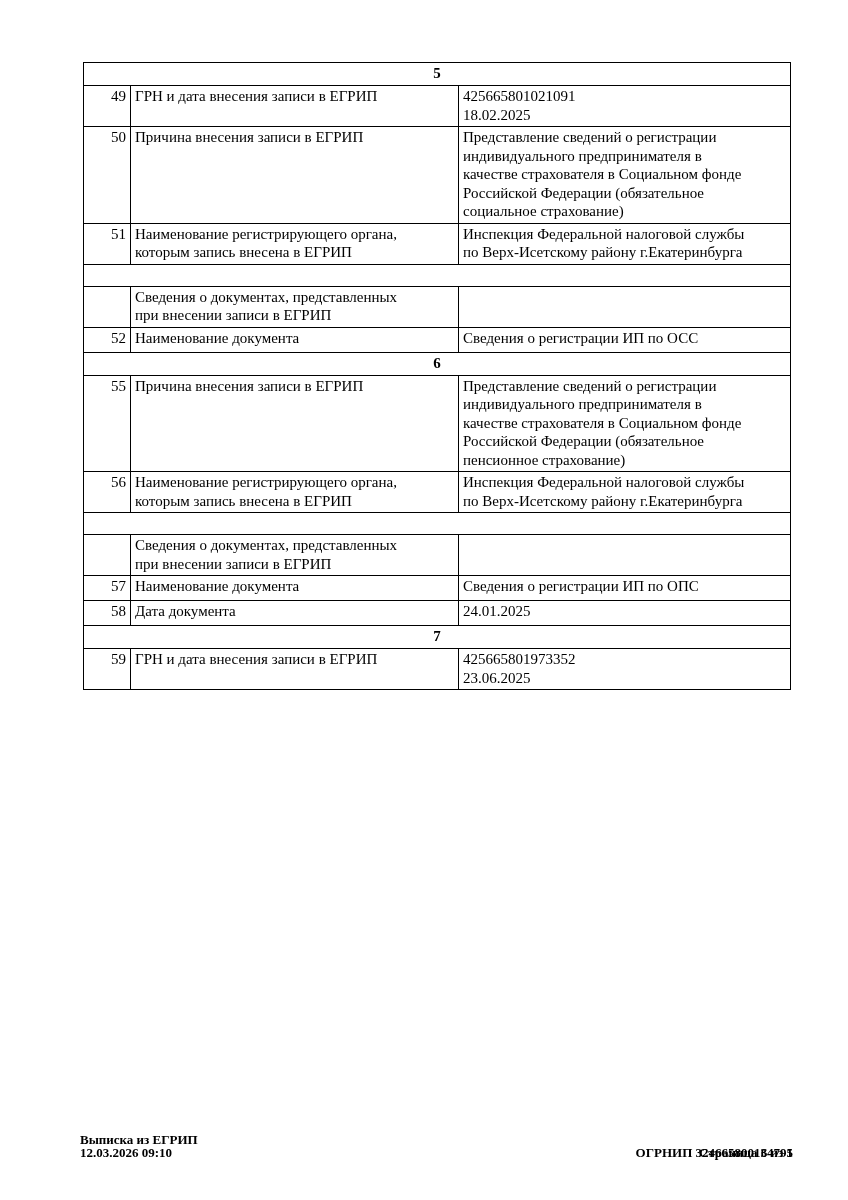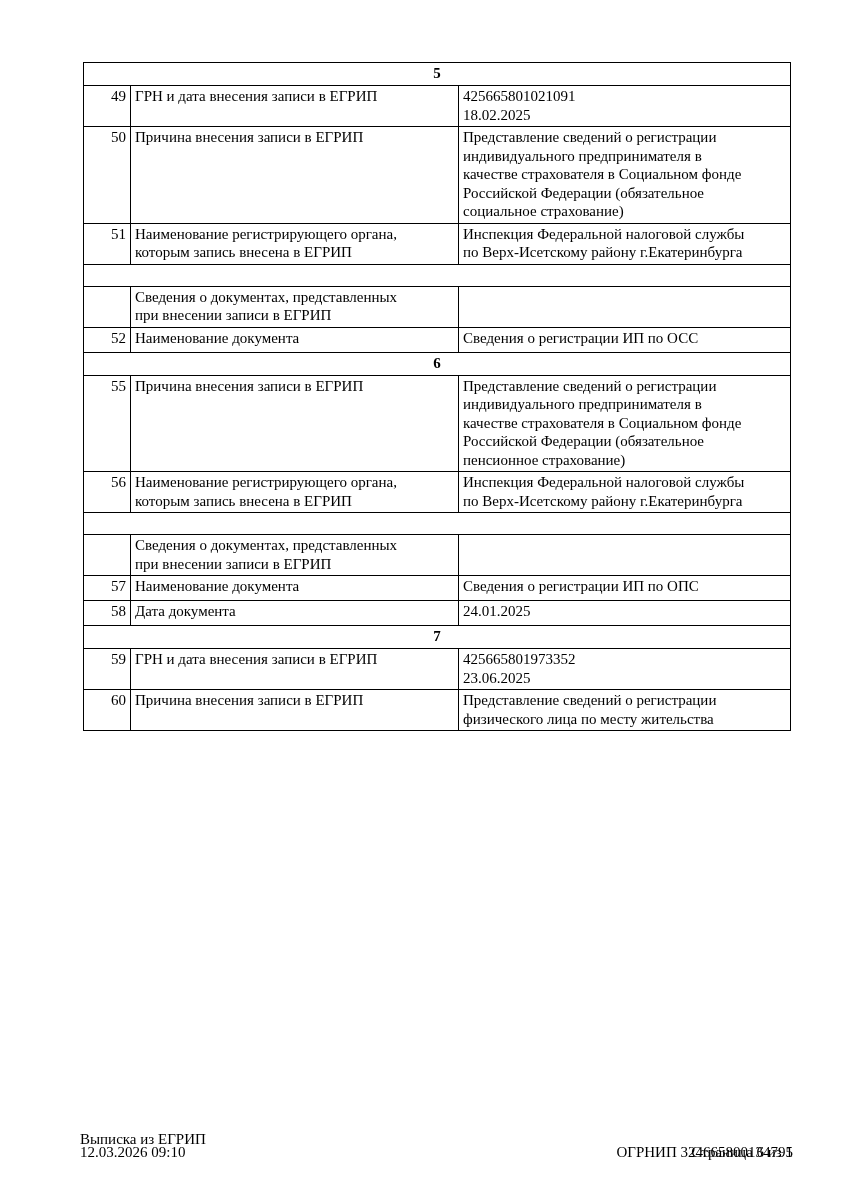--- a/index.html
+++ b/index.html
@@ -49,22 +49,23 @@
   }
   tr.single-row td {
     height: 21px;
   }
   .footer {
     position: absolute;
     left: 80px;
     top: 1133px;
     width: 713px;
     height: 28px;
-    font-size: 15px;
+    font-size: 13px;
     line-height: 13px;
+    font-weight: bold;
   }
   .footer .footer-left {
     position: absolute;
     left: 0;
     top: 0;
   }
   .footer .footer-center {
     position: absolute;
     left: 0;
     top: 13px;
@@ -170,26 +171,20 @@
 
     <tr class="section-header-row">
       <td colspan="3">7</td>
     </tr>
     <tr>
       <td class="num-cell">59</td>
       <td>ГРН и дата внесения записи в ЕГРИП</td>
       <td>425665801973352
 23.06.2025</td>
     </tr>
-    <tr>
-      <td class="num-cell">60</td>
-      <td>Причина внесения записи в ЕГРИП</td>
-      <td>Представление сведений о регистрации
-физического лица по месту жительства</td>
-    </tr>
   </tbody>
 </table>
 
 <div class="footer">
   <div class="footer-left">
     <div>Выписка из ЕГРИП</div>
     <div>12.03.2026 09:10</div>
   </div>
   <div class="footer-center">ОГРНИП 324665800134791</div>
   <div class="footer-right">Страница 6 из 5</div>

